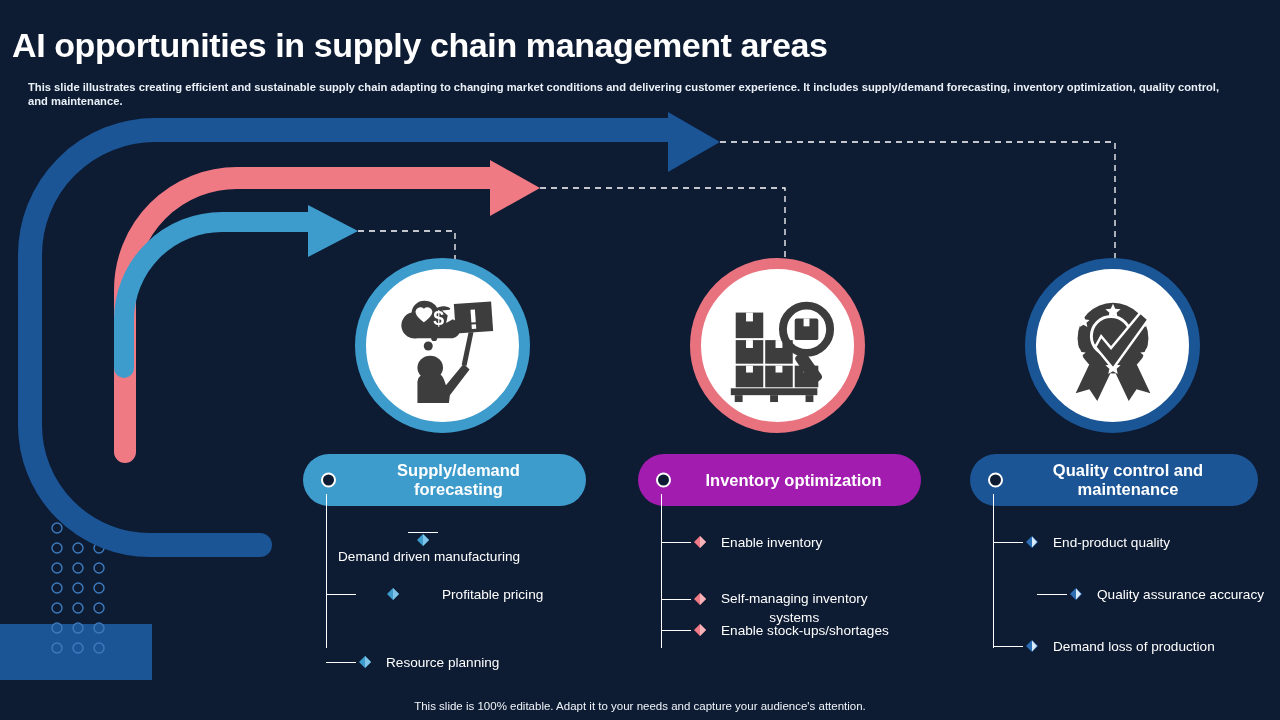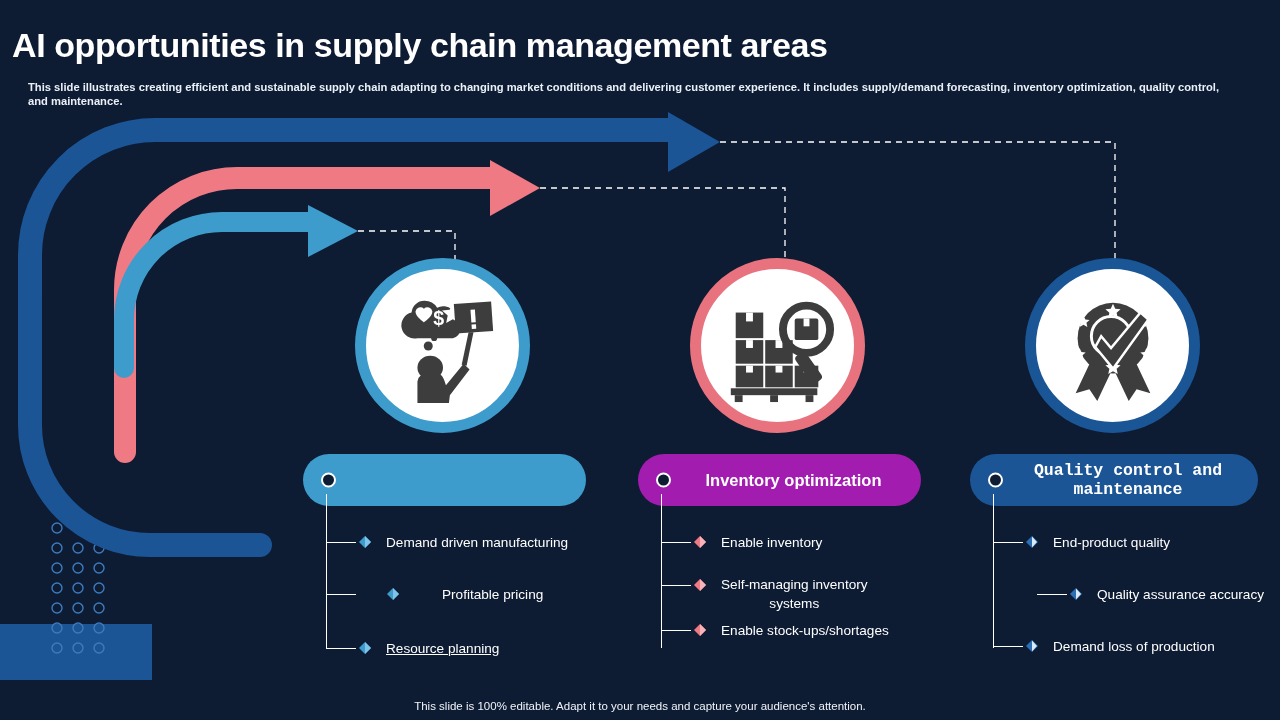--- a/index.html
+++ b/index.html
@@ -220,35 +220,37 @@
           </g>
 
           <path d="M48 50 l10 12 30 -36 8 7 -36 50 -18 -22 z" fill="#3d3d3d" stroke="#ffffff" stroke-width="2.5"></path>
         </g>
       </svg>
     </span>
   </div>
 
   <div class="pill p1">
     <span class="pill-dot"></span>
+    <span style="white-space:pre-line;">Supply/demand
+forecasting</span>
   </div>
   <div class="pill p2">
     <span class="pill-dot"></span>
     <span style="white-space:pre-line;">Inventory optimization</span>
   </div>
   <div class="pill p3">
     <span class="pill-dot"></span>
-    <span style="white-space:pre-line;font-family:Liberation Mono, monospace;">Quality control and
+    <span style="white-space:pre-line;">Quality control and
 maintenance</span>
   </div>
 
   <div class="bullets b1">
     <span class="spine"></span>
 
-    <div class="bullet-row" style="top:38px;">
+    <div class="bullet-row" style="top:38px;flex-direction:column;">
       <span class="stem"></span>
       <span class="marker">
         <svg width="14" height="14" viewBox="0 0 14 14">
             <path d="M1 7 L7 1 L13 7 L7 13 Z" fill="#3e9ccd"></path>
             <path d="M7 1 L13 7 L7 13 Z" fill="#7fc4e8"></path>
           </svg>
       </span>
       <span class="btext">Demand driven manufacturing</span>
     </div>
 
@@ -256,21 +258,21 @@
       <span class="stem"></span>
       <span class="marker">
         <svg width="14" height="14" viewBox="0 0 14 14">
             <path d="M1 7 L7 1 L13 7 L7 13 Z" fill="#3e9ccd"></path>
             <path d="M7 1 L13 7 L7 13 Z" fill="#7fc4e8"></path>
           </svg>
       </span>
       <span class="btext">Profitable pricing</span>
     </div>
 
-    <div class="bullet-row" style="top:144px;text-decoration:underline;">
+    <div class="bullet-row" style="top:158px;">
       <span class="stem"></span>
       <span class="marker">
         <svg width="14" height="14" viewBox="0 0 14 14">
             <path d="M1 7 L7 1 L13 7 L7 13 Z" fill="#3e9ccd"></path>
             <path d="M7 1 L13 7 L7 13 Z" fill="#7fc4e8"></path>
           </svg>
       </span>
       <span class="btext">Resource planning</span>
     </div>
   </div>
@@ -282,21 +284,21 @@
       <span class="stem"></span>
       <span class="marker">
         <svg width="14" height="14" viewBox="0 0 14 14">
             <path d="M1 7 L7 1 L13 7 L7 13 Z" fill="#ef7a84"></path>
             <path d="M7 1 L13 7 L7 13 Z" fill="#f7b3ba"></path>
           </svg>
       </span>
       <span class="btext">Enable inventory</span>
     </div>
 
-    <div class="bullet-row" style="top:81px;text-align:center;">
+    <div class="bullet-row" style="top:95px;text-align:center;">
       <span class="stem"></span>
       <span class="marker">
         <svg width="14" height="14" viewBox="0 0 14 14">
             <path d="M1 7 L7 1 L13 7 L7 13 Z" fill="#ef7a84"></path>
             <path d="M7 1 L13 7 L7 13 Z" fill="#f7b3ba"></path>
           </svg>
       </span>
       <span class="btext" style="margin-top:18px;">Self-managing inventory
 systems</span>
     </div>

